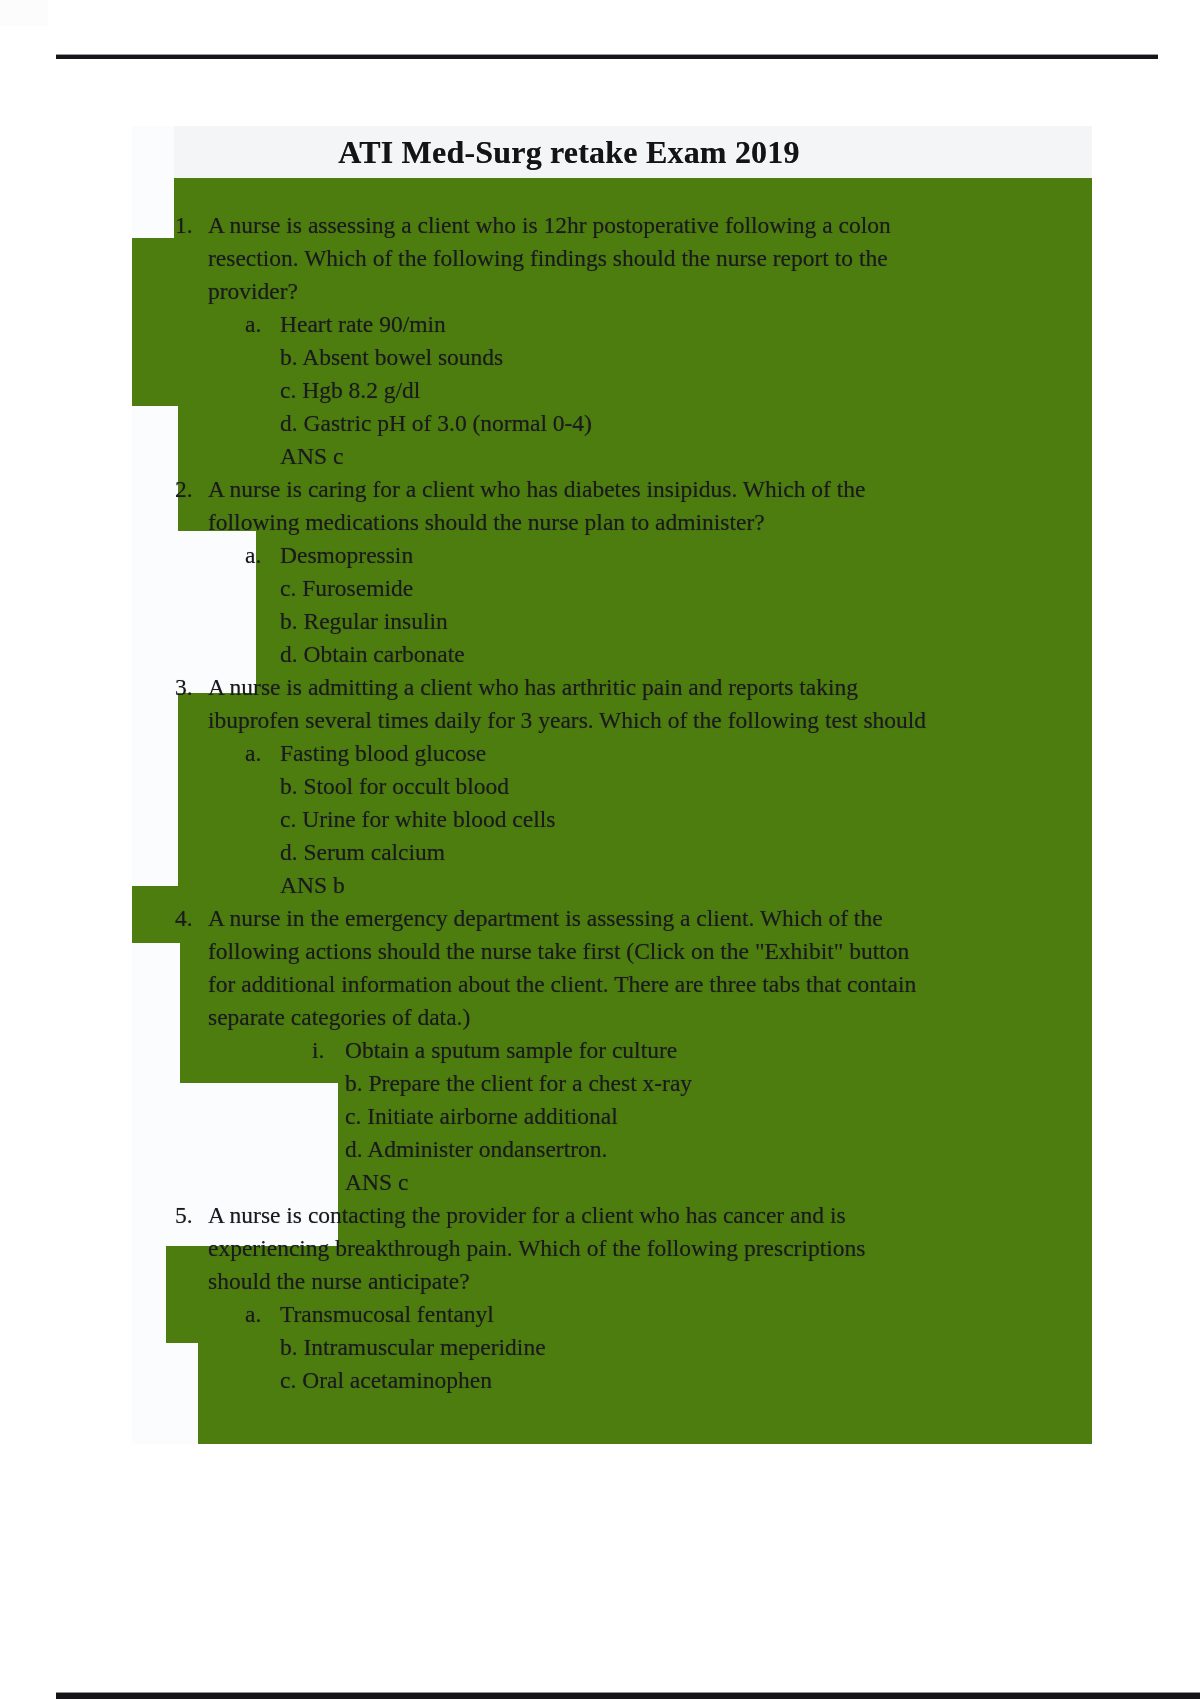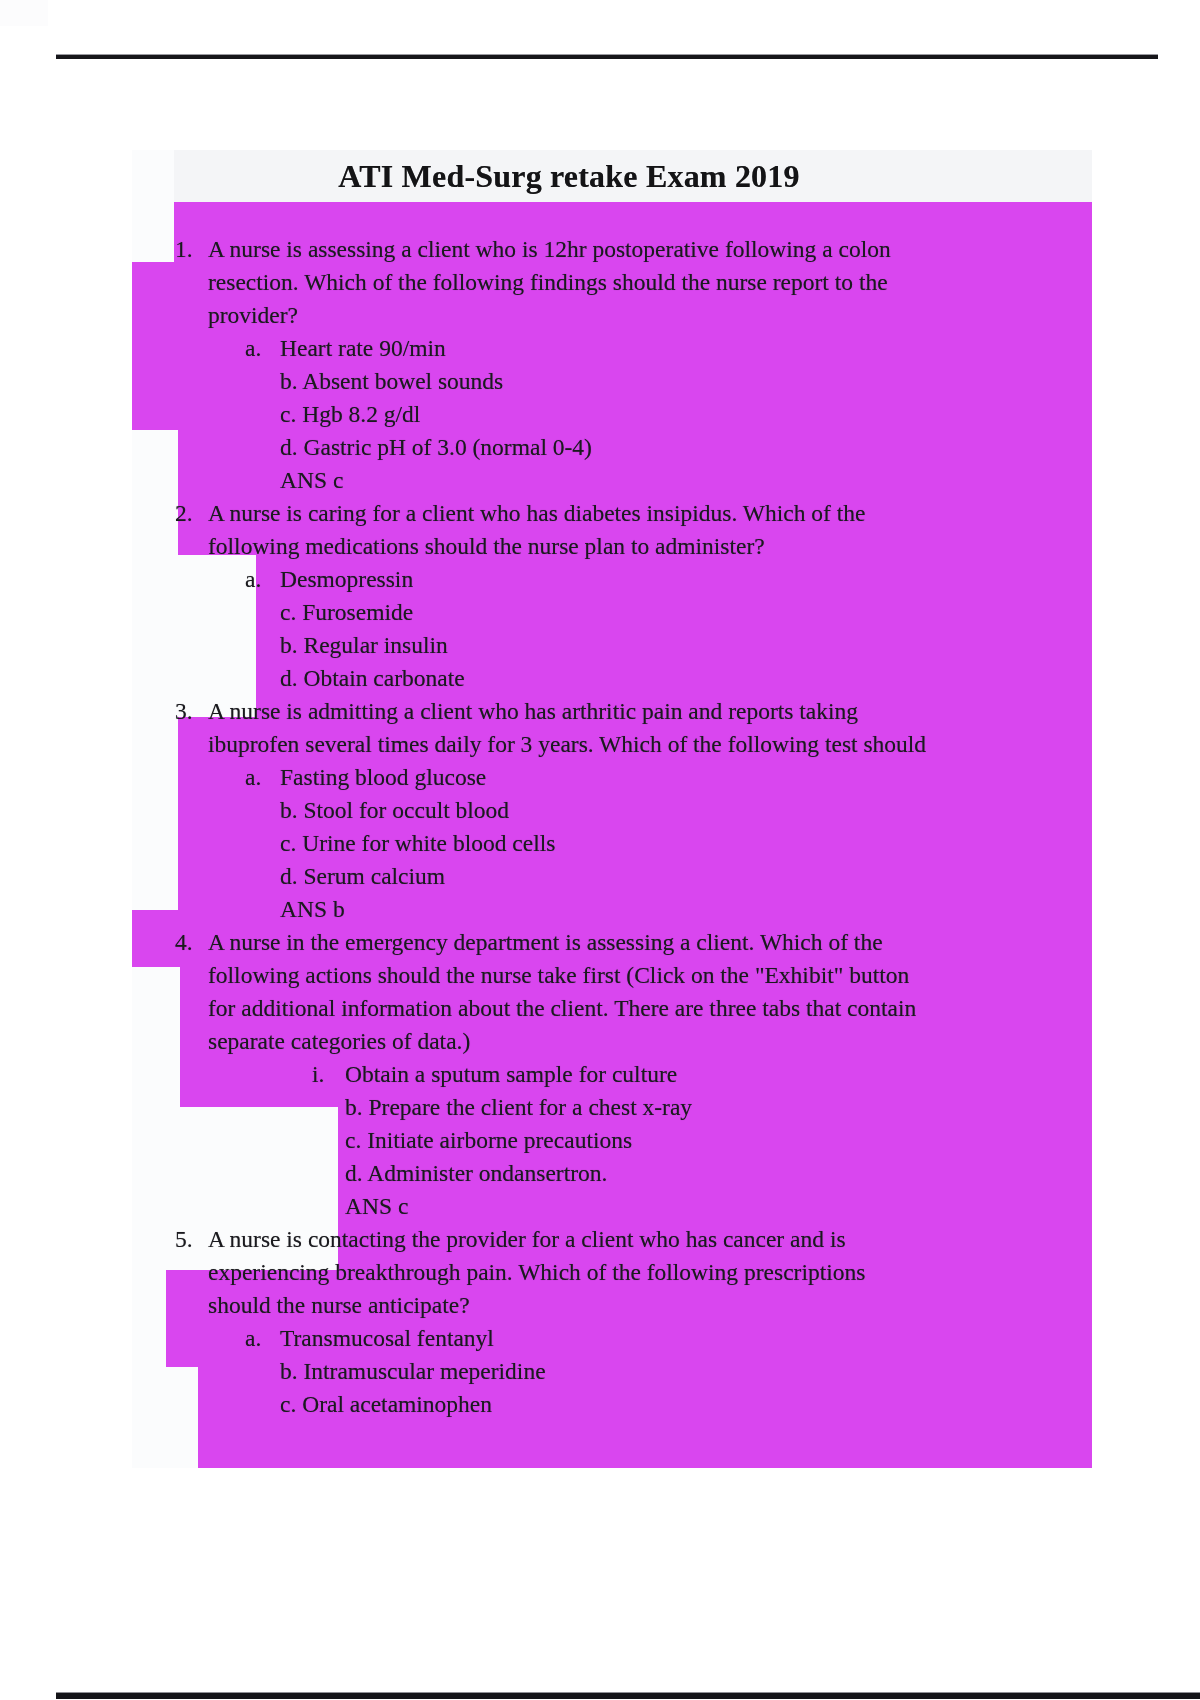--- a/index.html
+++ b/index.html
@@ -15,22 +15,22 @@
   }
   .bottom-rule{
     position:absolute;left:56px;top:1693px;width:1144px;height:6px;
     background:#141418;box-shadow:0 -1px 0 #8f8f95;
   }
   .corner-artifact{
     position:absolute;left:0;top:0;width:48px;height:26px;background:#fcfcfd;
   }
   
   .doc{
-    position:absolute;left:132px;top:150px;width:960px;height:1318px;
-    background:#d946ef;
+    position:absolute;left:132px;top:126px;width:960px;height:1318px;
+    background:#4d7c0f;
   }
   .title-band{
     position:absolute;left:0;top:0;right:0;height:52px;background:#f4f5f7;
   }
   
   .patch{position:absolute;background:#fbfcfd;}
   .p1{left:0;top:58;width:42px;height:112px;}
   .p2{left:0;top:280px;width:46px;height:480px;}
   .p3{left:46px;top:405px;width:78px;height:162px;}
   .p5{left:0;top:817px;width:48px;height:140px;}
@@ -102,21 +102,21 @@
         <div class="opt-line">d. Serum calcium</div>
         <div class="opt-line ans">ANS b</div>
       </div>
       <div class="q-block deep">
         <div class="q-line"><span class="q-num">4.</span>A nurse in the emergency department is assessing a client. Which of the</div>
         <div class="q-line">following actions should the nurse take first (Click on the "Exhibit" button</div>
         <div class="q-line">for additional information about the client. There are three tabs that contain</div>
         <div class="q-line">separate categories of data.)</div>
         <div class="opt-line"><span class="opt-label">i.</span>Obtain a sputum sample for culture</div>
         <div class="opt-line">b. Prepare the client for a chest x-ray</div>
-        <div class="opt-line">c. Initiate airborne precautions</div>
+        <div class="opt-line">c. Initiate airborne additional</div>
         <div class="opt-line">d. Administer ondansertron.</div>
         <div class="opt-line ans">ANS c</div>
       </div>
       <div class="q-block">
         <div class="q-line"><span class="q-num">5.</span>A nurse is contacting the provider for a client who has cancer and is</div>
         <div class="q-line">experiencing breakthrough pain. Which of the following prescriptions</div>
         <div class="q-line">should the nurse anticipate?</div>
         <div class="opt-line"><span class="opt-label">a.</span>Transmucosal fentanyl</div>
         <div class="opt-line">b. Intramuscular meperidine</div>
         <div class="opt-line">c. Oral acetaminophen</div>

